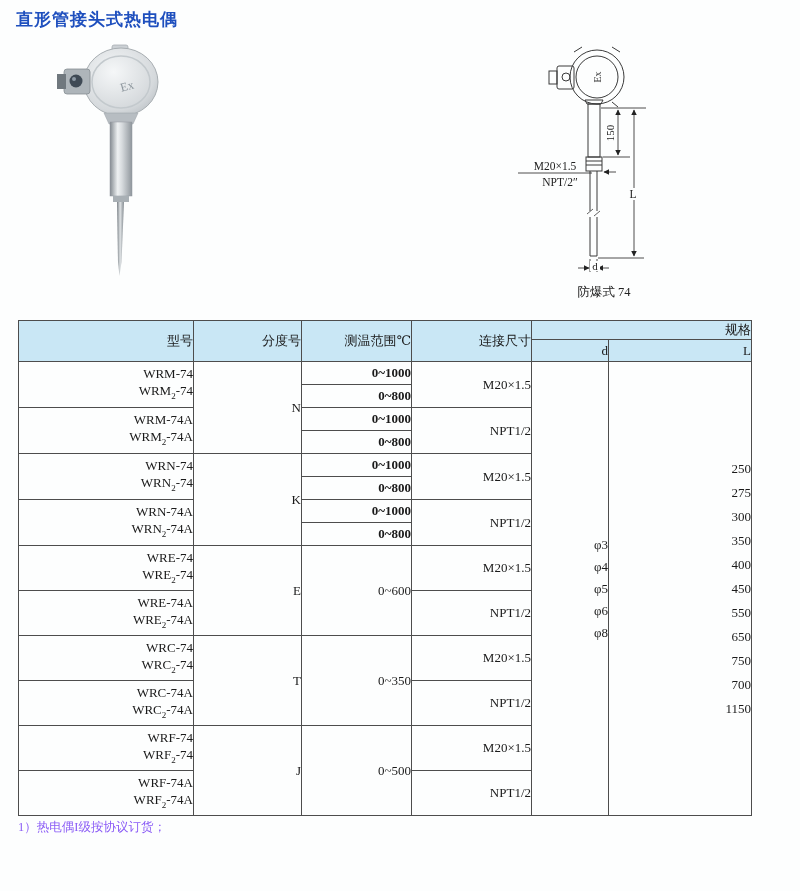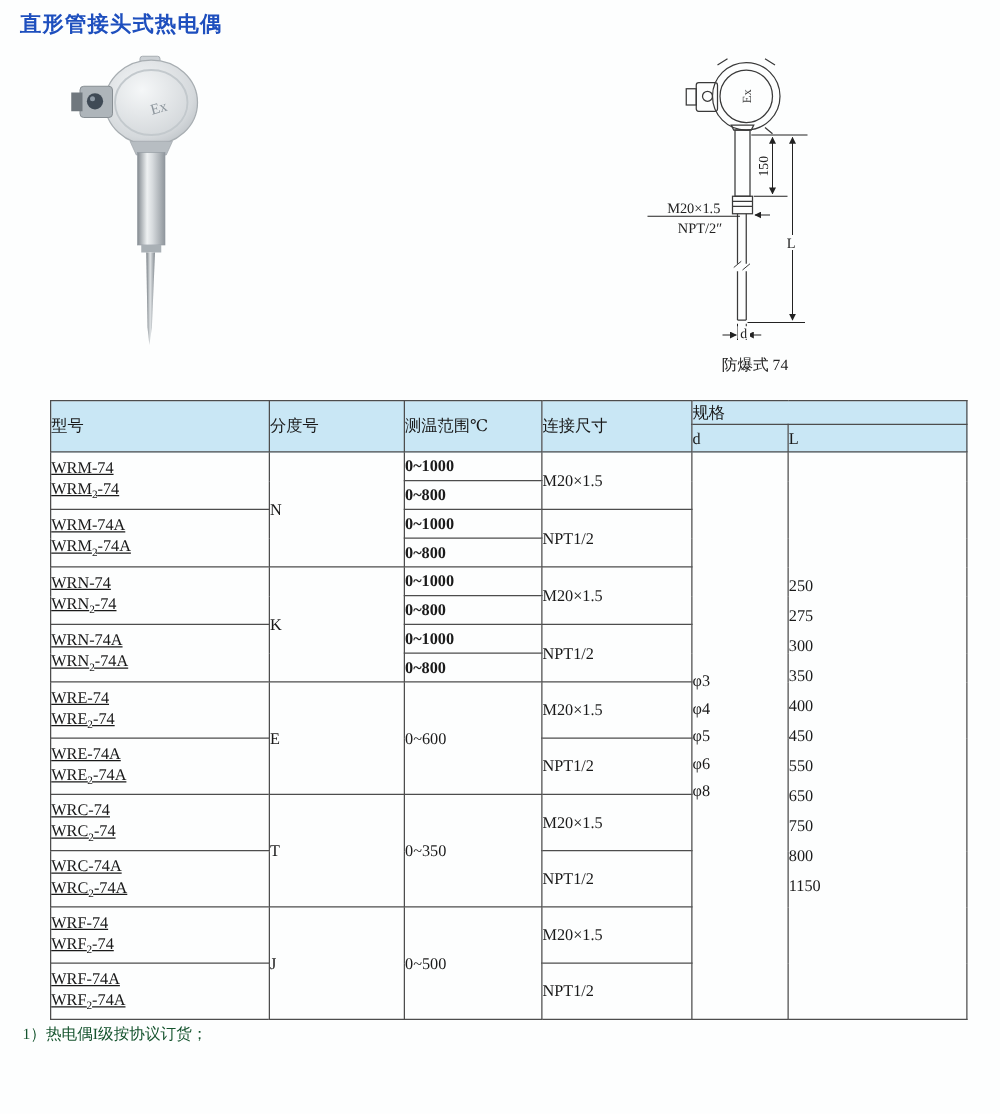--- a/index.html
+++ b/index.html
@@ -4,33 +4,33 @@
 <style>
   html,body { margin:0; padding:0; background:#ffffff; }
   .page { position:relative; width:800px; height:891px; background:#fdfefe; overflow:hidden;
           font-family:"Liberation Serif","DejaVu Serif",serif; color:#1a1a1a; }
   .title { position:absolute; left:16px; top:8px; font-size:17px; font-weight:bold;
            color:#1e4fbe; letter-spacing:1px;
            font-family:Liberation Sans, sans-serif; }
   .photo-svg   { position:absolute; left:48px;  top:42px; }
   .diagram-svg { position:absolute; left:505px; top:38px; }
 
-  table.spec { position:absolute; left:40px; top:320px; width:733px;
-               border-collapse:collapse; table-layout:fixed; text-align:left;
+  table.spec { position:absolute; left:18px; top:320px; width:733px;
+               border-collapse:collapse; table-layout:fixed; text-align:right;
                font-size:13px; }
   table.spec th, table.spec td { border:1px solid #4d4d4d; padding:0; vertical-align:middle; }
   table.spec thead th { background:#c9e7f5; font-weight:normal; font-size:13px; }
   tr.h1 { height:18px; } tr.h2 { height:22px; }
   td.r22 { height:22px;font-weight:bold; } td.r44 { height:44px; }
-  .model-cell { line-height:1.3;text-decoration:underline; }
+  .model-cell { line-height:1.3; }
   sub { font-size:9px; }
   .dstack div { line-height:22px; }
   .lstack div { line-height:24px; }
   .notes { position:absolute; left:18px; top:818px; width:740px;
-           font-size:12.5px; line-height:19px; color:#14532d; }
+           font-size:12.5px; line-height:19px; color:#8b5cf6; }
   .dim-text { font-family:"Liberation Serif","DejaVu Serif",serif; fill:#222; }
 </style>
 </head>
 <body>
 
 <div class="page">
 
   <div class="title">直形管接头式热电偶</div>
 
   <svg class="photo-svg" width="150" height="245" viewBox="48 42 150 245">
@@ -161,21 +161,21 @@
           <div class="lstack">
             <div>250</div>
             <div>275</div>
             <div>300</div>
             <div>350</div>
             <div>400</div>
             <div>450</div>
             <div>550</div>
             <div>650</div>
             <div>750</div>
-            <div>800</div>
+            <div>700</div>
             <div>1150</div>
           </div>
         </td>
       </tr>
       <tr>
         <td class="r22">0~800</td>
       </tr>
       <tr>
         <td rowspan="2" class="model-cell">
           <span>WRM-74A</span><br>

